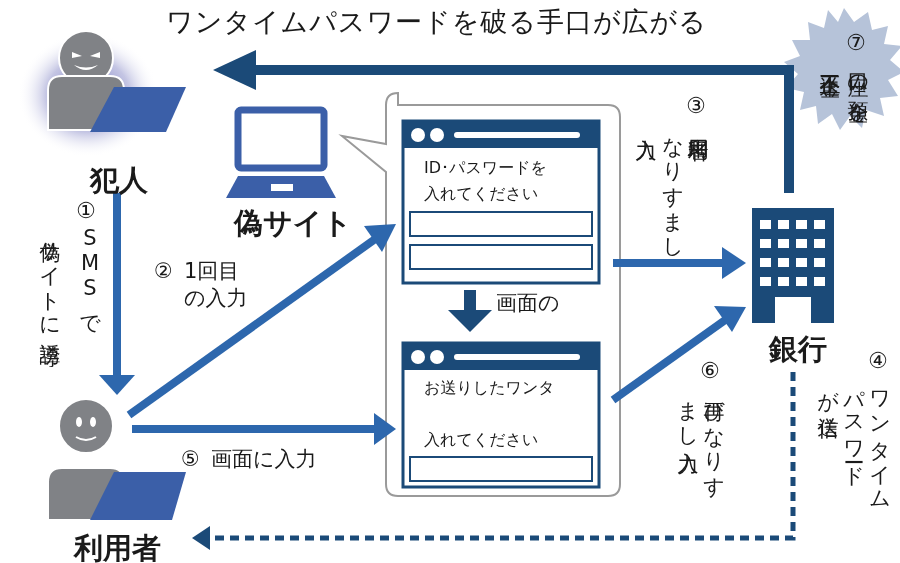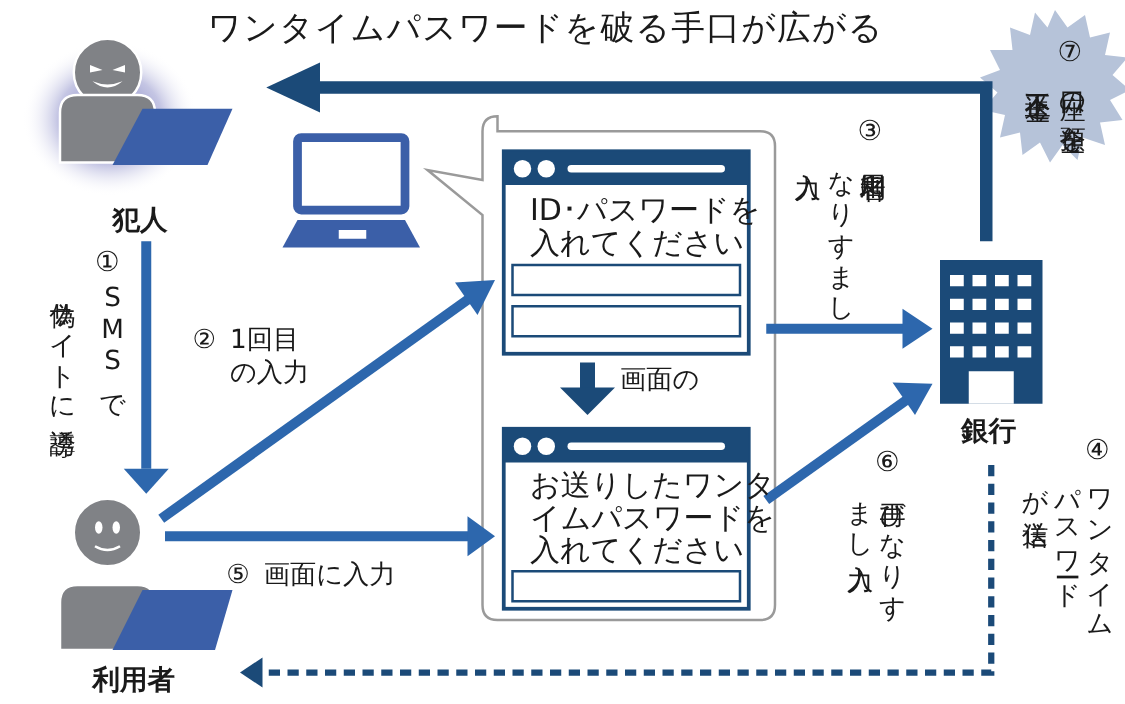--- a/index.html
+++ b/index.html
@@ -4,23 +4,23 @@
   <style>
     html, body { margin: 0; padding: 0; background: #ffffff; }
     body { width: 900px; height: 563px; position: relative; overflow: hidden;
            font-family: "DejaVu Sans", "Liberation Sans", sans-serif; color: #1a1a1a; }
     #stage { position: absolute; left: 6px; top: 0; width: 888px; height: 563px; }
     .abs { position: absolute; }
     .title { left: 160px; top: 4px; font-size: 27px; letter-spacing: 1px; white-space: nowrap; }
     .vtext { writing-mode: vertical-rl; text-orientation: upright; font-size: 21px;
              line-height: 24px; letter-spacing: 1px; white-space: pre; }
     .htext { font-size: 21px; line-height: 27px; white-space: pre; }
-    .label-bold { font-weight: bold; font-size: 22px; white-space: nowrap; }
+    .label-bold { font-weight: bold; font-size: 29px; white-space: nowrap; }
     .circ { font-size: 22px; }
-    .screen-text { font-size: 24px; line-height: 26px; white-space: pre; }
+    .screen-text { font-size: 16px; line-height: 26px; white-space: pre; }
   </style>
 </head>
 <body>
 
 <div id="stage">
 
   <svg class="abs" style="left:0;top:0" width="900" height="563">
     <defs>
       <radialGradient id="glow" cx="50%" cy="50%" r="50%">
         <stop offset="0%" stop-color="#4b4ea8" stop-opacity="0.85"></stop>
@@ -139,30 +139,30 @@
       <ellipse cx="87" cy="422" rx="3" ry="5" fill="#fff"></ellipse>
       <path d="M70,437 q10,6 20,0" fill="none" stroke="#fff" stroke-width="2"></path>
       <path d="M42,520 v-38 q0,-14 14,-14 h48 q14,0 14,14 v38 z" fill="#808286" stroke="#ffffff" stroke-width="2"></path>
       <polygon points="108,472 180,472 166,520 84,520" fill="#3b5fa8"></polygon>
     </g>
   </svg>
 
   <div class="abs title">ワンタイムパスワードを破る手口が広がる</div>
 
   <div class="abs label-bold" style="left:84px;top:161px">犯人</div>
+  <div class="abs label-bold" style="left:228px;top:204px">偽サイト</div>
   <div class="abs label-bold" style="left:68px;top:529px">利用者</div>
   <div class="abs label-bold" style="left:763px;top:330px">銀行</div>
 
   <div class="abs screen-text" style="left:418px;top:155px">ID･パスワードを</div>
   <div class="abs screen-text" style="left:418px;top:181px">入れてください</div>
 
   <div class="abs htext" style="left:490px;top:290px">画面の</div>
 
   <div class="abs screen-text" style="left:418px;top:375px">お送りしたワンタ</div>
-  <div class="abs screen-text" style="left:418px;top:401px">イムパスワードを</div>
   <div class="abs screen-text" style="left:418px;top:427px">入れてください</div>
 
   <div class="abs circ" style="left:70px;top:198px">①</div>
   <div class="abs vtext" style="left:72px;top:226px">SMSで</div>
   <div class="abs vtext" style="left:32px;top:226px">偽サイトに誘導</div>
 
   <div class="abs htext" style="left:148px;top:258px">②</div>
   <div class="abs htext" style="left:178px;top:258px">1回目</div>
   <div class="abs htext" style="left:178px;top:285px">の入力</div>
 

